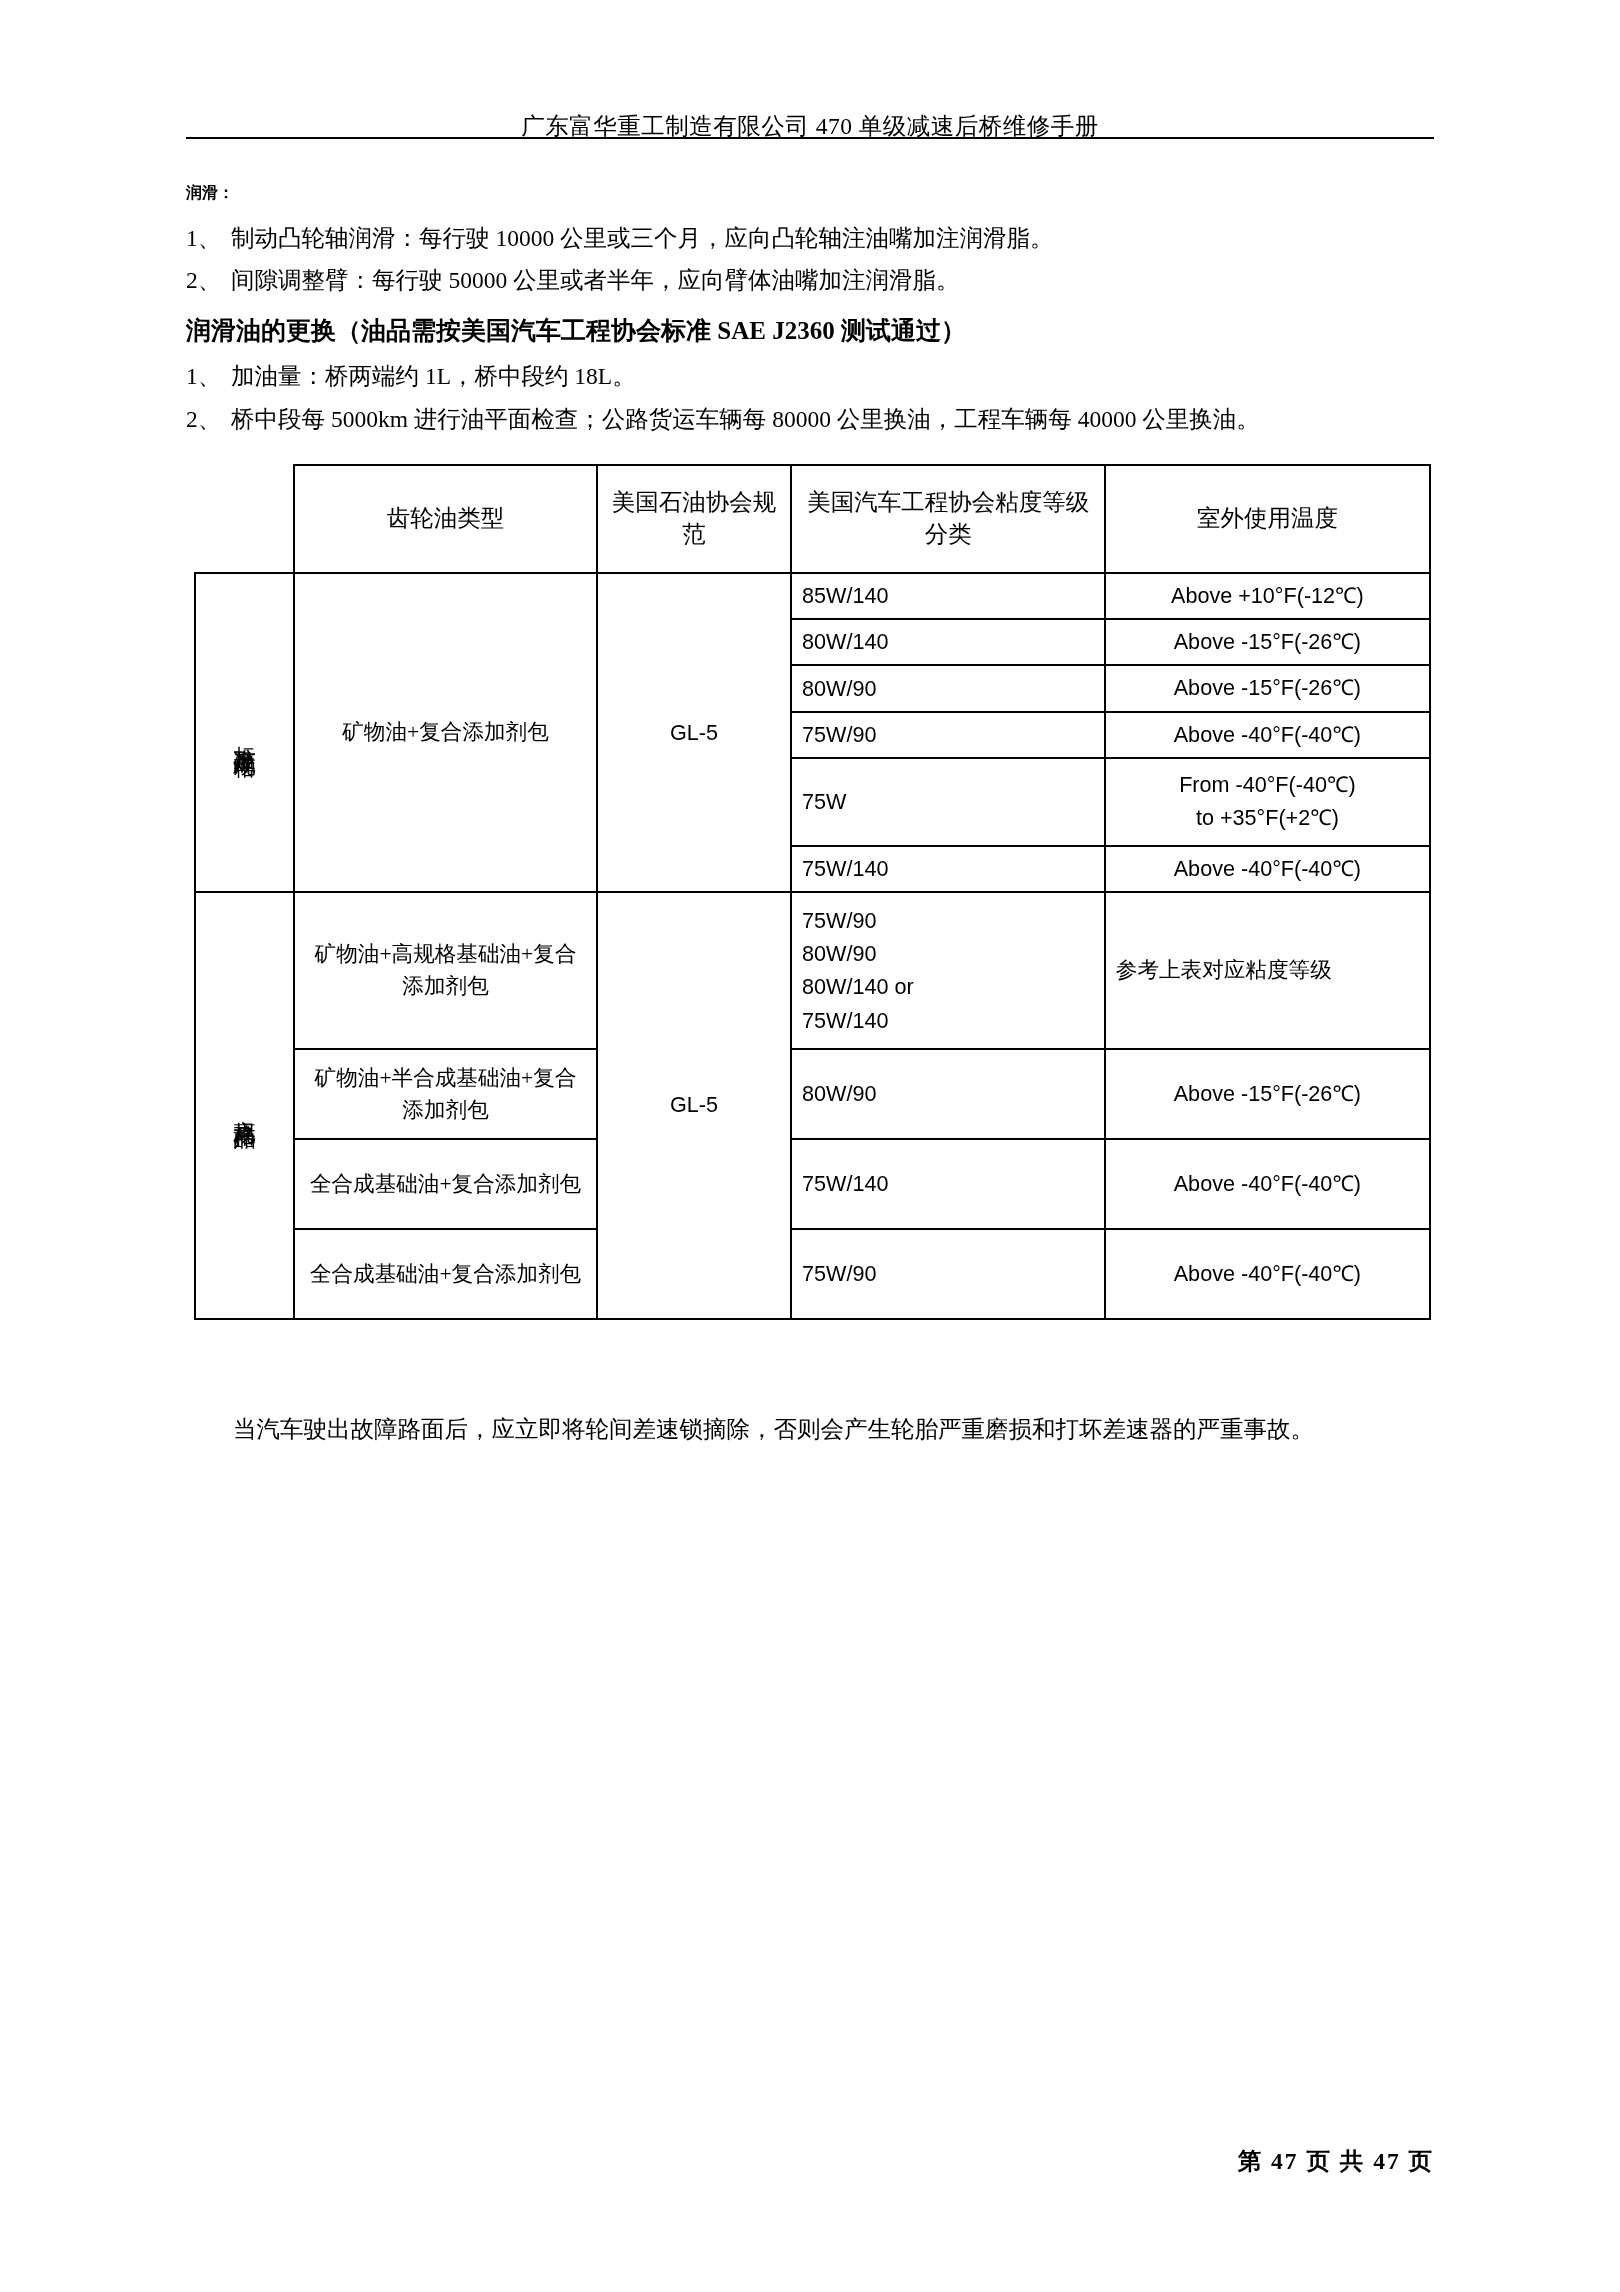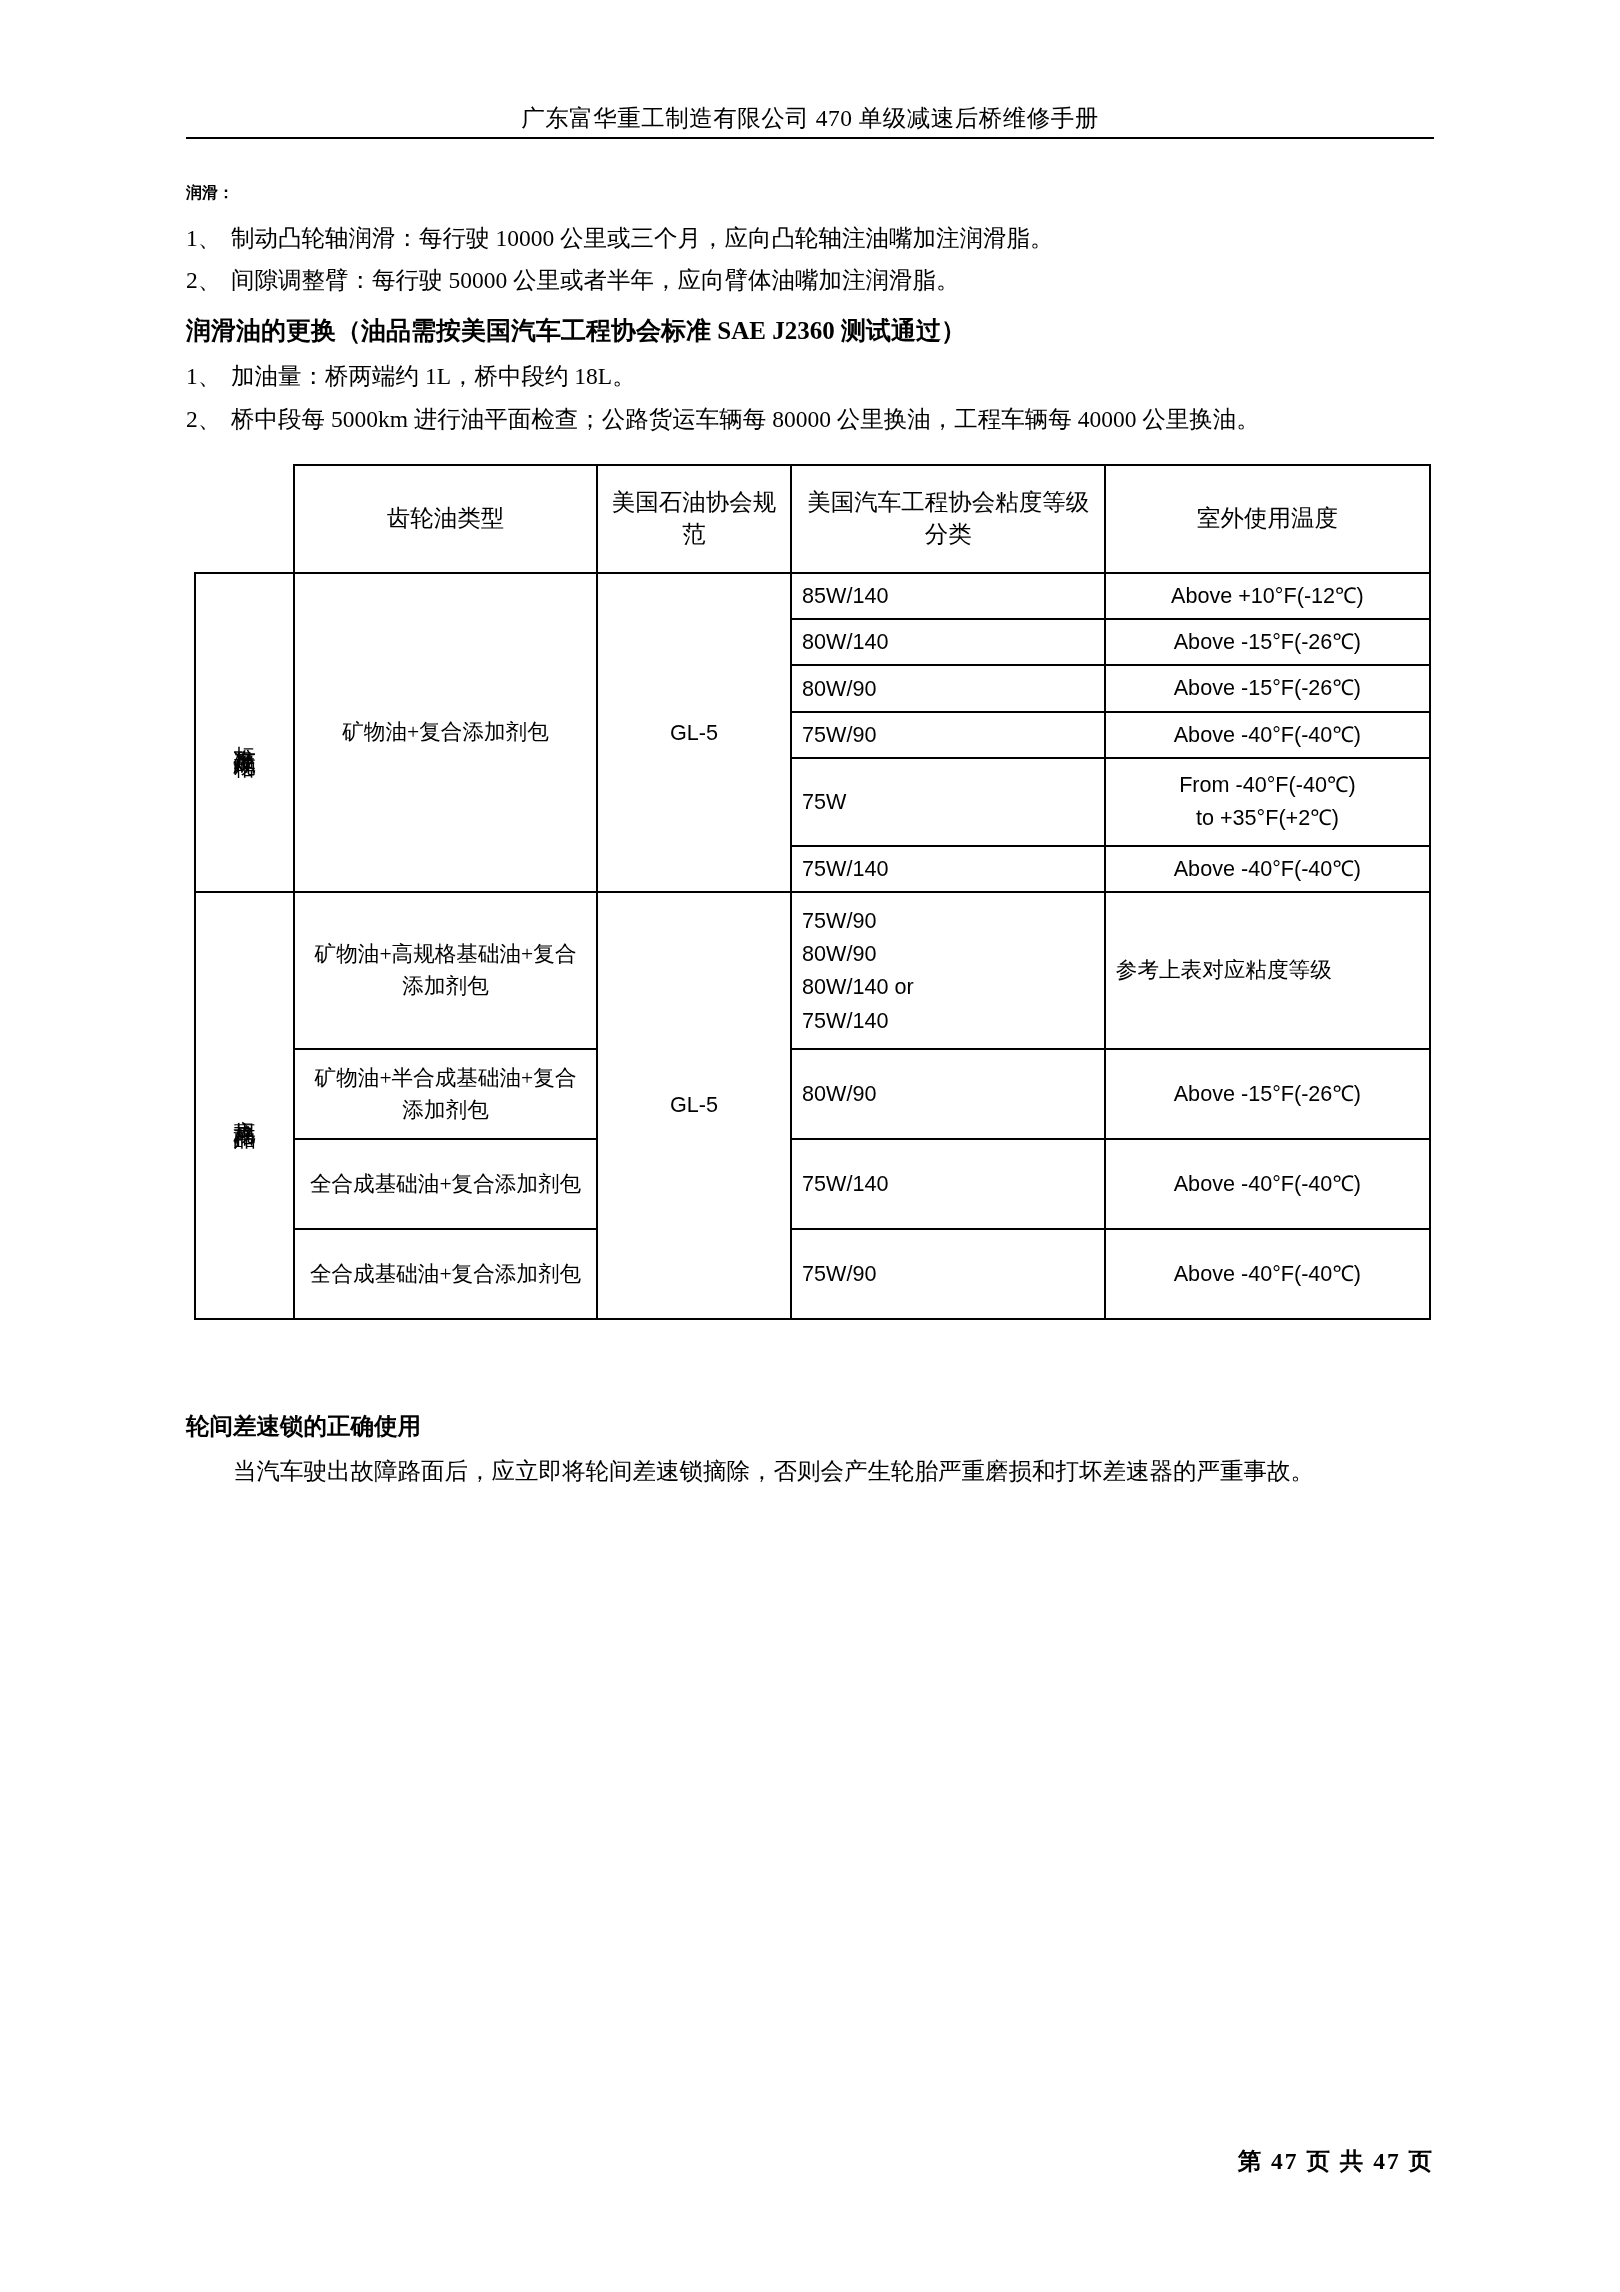--- a/index.html
+++ b/index.html
@@ -17,21 +17,21 @@
   }
   .page {
     position: relative;
     width: 1620px;
     height: 2293px;
     box-sizing: border-box;
     padding: 0;
   }
   .header {
     position: absolute;
-    top: 102px;
+    top: 110px;
     left: 186px;
     width: 1248px;
     text-align: center;
     font-size: 23.5px;
     font-family: "Liberation Serif", serif;
     letter-spacing: 0.5px;
   }
   .header-rule {
     position: absolute;
     top: 137px;
@@ -277,21 +277,20 @@
       </tr>
       <tr style="height:90px;">
         <td class="typecell">全合成基础油+复合添加剂包</td>
         <td class="saecell">75W/90</td>
         <td class="tempcell">Above -40°F(-40℃)</td>
       </tr>
     </tbody>
       </table>
 
     <div class="diff-section">
-      <div class="diff-title">轮间差速锁的正确使用</div>
       <div class="diff-body">当汽车驶出故障路面后，应立即将轮间差速锁摘除，否则会产生轮胎严重磨损和打坏差速器的严重事故。</div>
     </div>
 
   </div>
 
   <div class="footer">第 47 页 共 47 页</div>
 
 </div>
 
 

